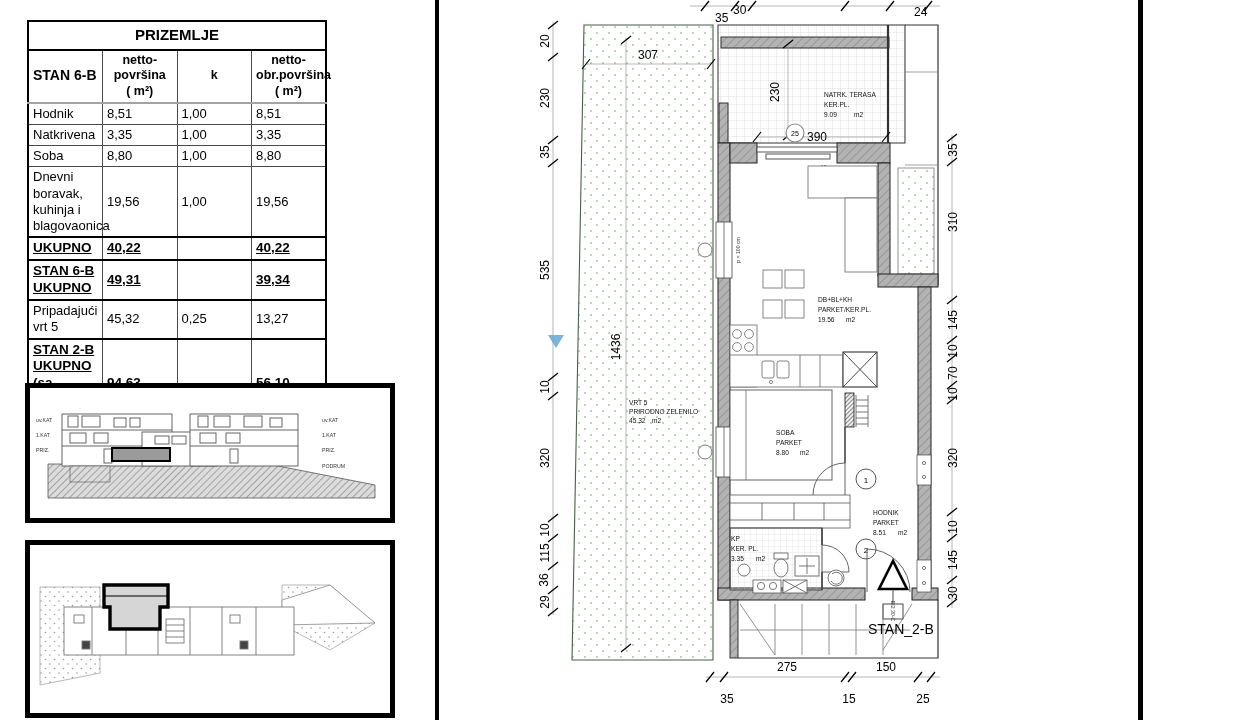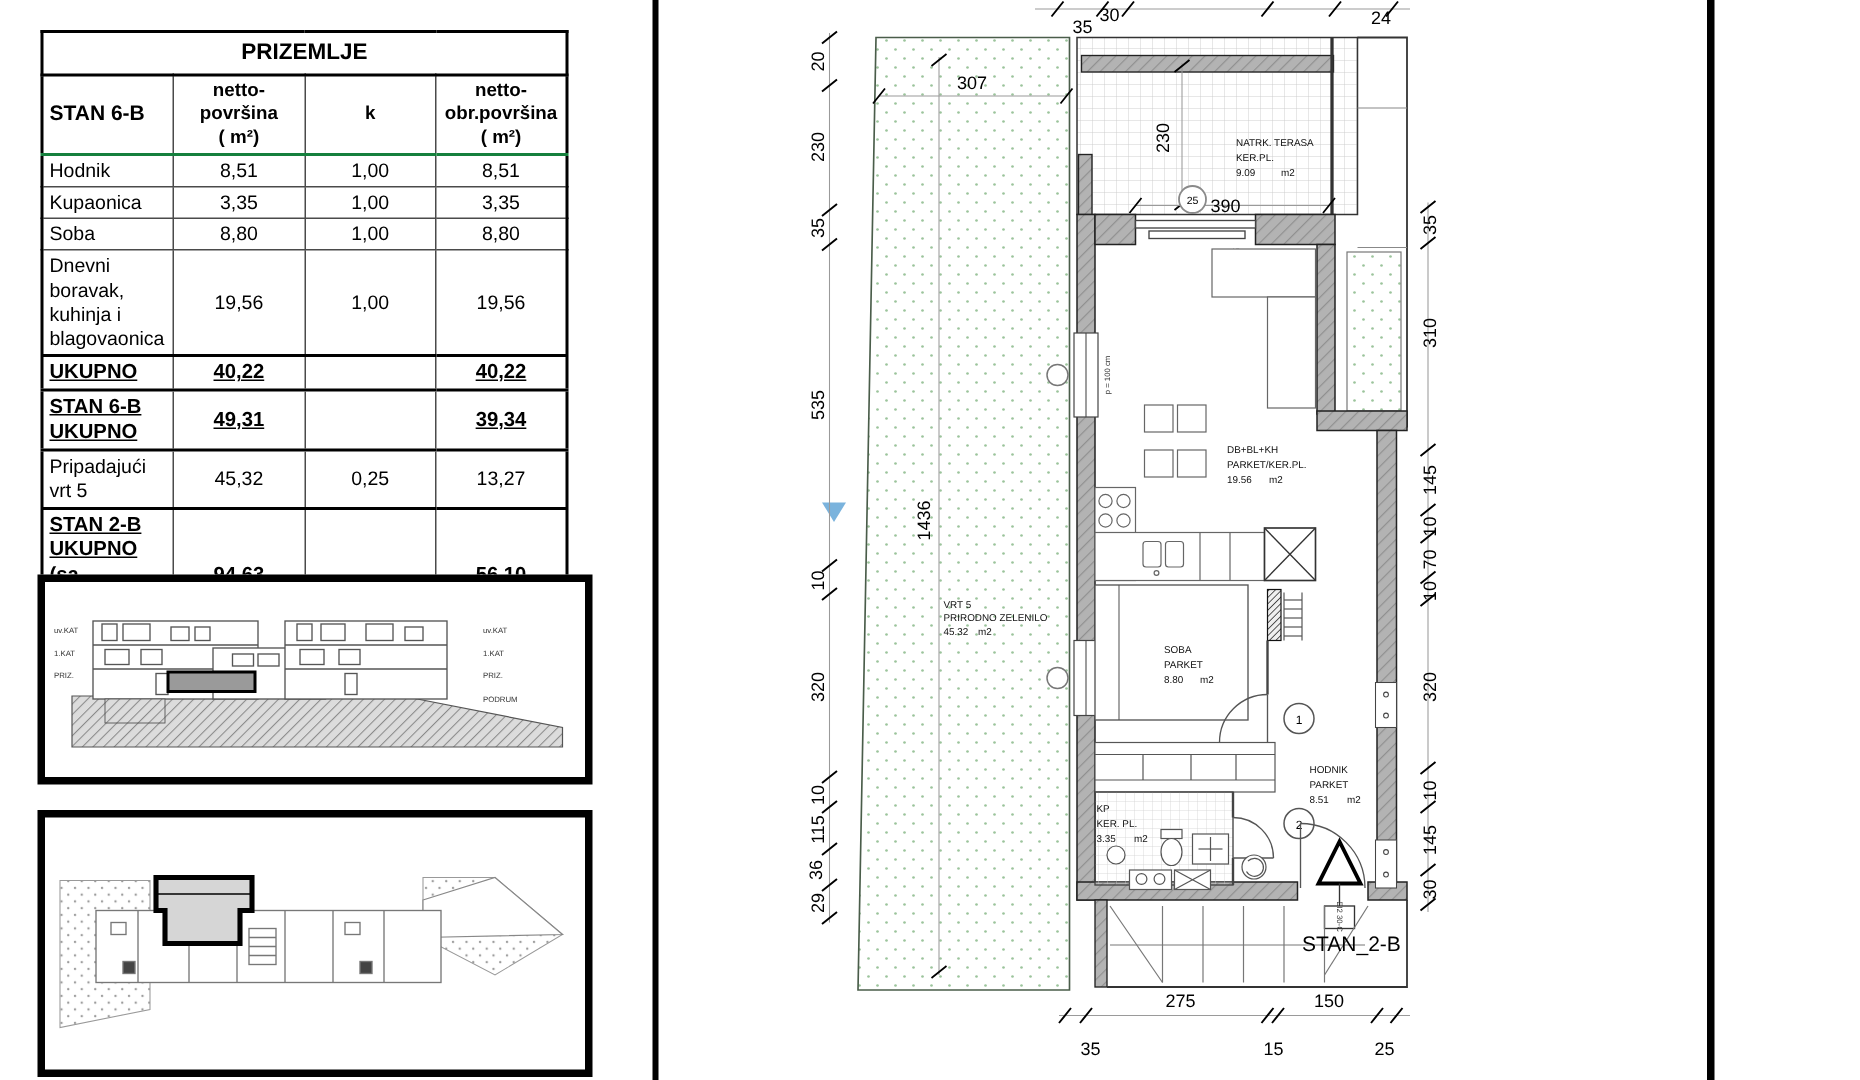--- a/index.html
+++ b/index.html
@@ -1,29 +1,29 @@
 <!DOCTYPE html>
 <html><head>
 <meta charset="utf-8">
 <style>
   html,body{margin:0;padding:0;background:#fff;}
   body{width:1240px;height:720px;position:relative;overflow:hidden;
        font-family:"Liberation Sans",sans-serif;color:#000;}
   
   .area-table-wrap{position:absolute;left:27px;top:20px;}
-  table.area{border-collapse:collapse;table-layout:fixed;width:352px;
+  table.area{border-collapse:collapse;table-layout:fixed;width:300px;
              font-size:13px;}
   table.area td,table.area th{border:1.3px solid #4a4a4a;padding:2px 4px;
              white-space:pre-line;line-height:1.25;vertical-align:middle;}
   table.area .ttl{border:2.5px solid #000;font-weight:bold;font-size:15px;
              text-align:center;padding:4px 0;}
   table.area .hd{font-weight:bold;text-align:center;font-size:12.5px;
-             border-bottom:2px solid #15803d;}
+             border-bottom:2px solid #a3a3a3;}
   table.area .hd.stan{text-align:left;font-size:14px;}
-  table.area td.num{text-align:center;}
+  table.area td.num{text-align:left;}
   table.area tr.sum td{font-weight:bold;border-top:2px solid #000;
              border-bottom:2px solid #000;font-size:13.5px;text-decoration:underline;}
   table.area{border:2.5px solid #000;}
   .c-name{width:150px;} .c-net{width:66px;} .c-k{width:44px;} .c-obr{width:92px;}
   
   .draw-box{position:absolute;border:5px solid #000;background:#fff;}
   #elevation-box{left:25px;top:383px;width:360px;height:130px;}
   #siteplan-box{left:25px;top:540px;width:360px;height:168px;}
   
   .vline{position:absolute;top:0;height:720px;background:#000;}
@@ -53,21 +53,21 @@
 obr.površina
 ( m²)</th>
   </tr>
   <tr>
     <td>Hodnik</td>
     <td class="num">8,51</td>
     <td class="num">1,00</td>
     <td class="num">8,51</td>
   </tr>
   <tr>
-    <td>Kupaonica</td>
+    <td>Natkrivena</td>
     <td class="num">3,35</td>
     <td class="num">1,00</td>
     <td class="num">3,35</td>
   </tr>
   <tr>
     <td>Soba</td>
     <td class="num">8,80</td>
     <td class="num">1,00</td>
     <td class="num">8,80</td>
   </tr>

